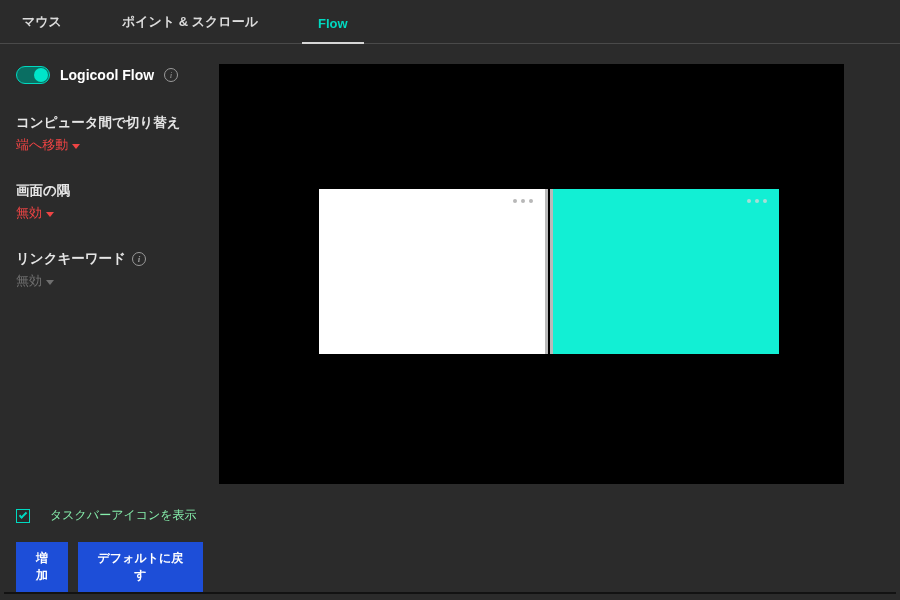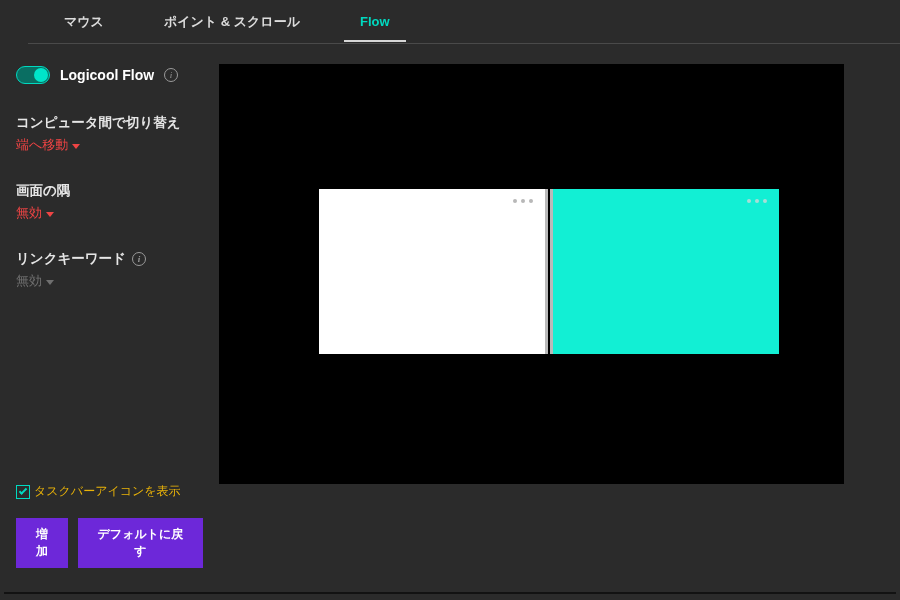--- a/index.html
+++ b/index.html
@@ -7,26 +7,25 @@
   body {
     background: #2b2b2b;
     font-family: "Hiragino Kaku Gothic Pro", "Meiryo", sans-serif;
     color: #e8e8e8;
     font-size: 13px;
   }
 
   
   .tabs {
     display: flex;
-    align-items: center;
+    align-items: flex-end;
     height: 44px;
     border-bottom: 1px solid #4a4a4a;
-    padding: 0 20px;
+    padding: 0 6px;
     gap: 28px;
-    margin-left: 28px;
   }
   .tab {
     color: #dcdcdc;
     font-size: 13px;
     padding: 12px 16px;
     cursor: pointer;
     position: relative;
     font-weight: 600;
   }
   .tab.active {
@@ -41,21 +40,21 @@
   }
 
   .content {
     display: flex;
     height: calc(600px - 44px);
   }
 
   
   .sidebar {
     width: 219px;
-    padding: 22px 16px 32px 16px;
+    padding: 22px 16px 8px 16px;
     display: flex;
     flex-direction: column;
   }
   .flow-toggle-row {
     display: flex;
     align-items: center;
     gap: 10px;
     margin-bottom: 30px;
   }
   .toggle {
@@ -116,42 +115,42 @@
     border-right: 4px solid transparent;
     border-top: 5px solid currentColor;
     margin-top: 2px;
   }
 
   .spacer { flex: 1; }
 
   .taskbar-row {
     display: flex;
     align-items: center;
-    gap: 4px;
-    color: #eab308;
+    gap: 20px;
+    color: #86efac;
     font-size: 12px;
     margin-bottom: 18px;
     cursor: pointer;
   }
   .checkbox {
     width: 14px; height: 14px;
     border: 1px solid #00d9c0;
     display: inline-flex;
     align-items: center; justify-content: center;
   }
   .checkmark {
     width: 8px; height: 4px;
     border-left: 2px solid #00d9c0;
     border-bottom: 2px solid #00d9c0;
     transform: rotate(-45deg) translate(1px,-1px);
   }
 
   .button-row { display: flex; gap: 10px; }
   .btn {
-    background: #6d28d9;
+    background: #1d4ed8;
     color: #fff;
     font-size: 12px;
     font-weight: 600;
     padding: 8px 14px;
     cursor: pointer;
     border: none;
   }
 
   
   .preview-wrap {

